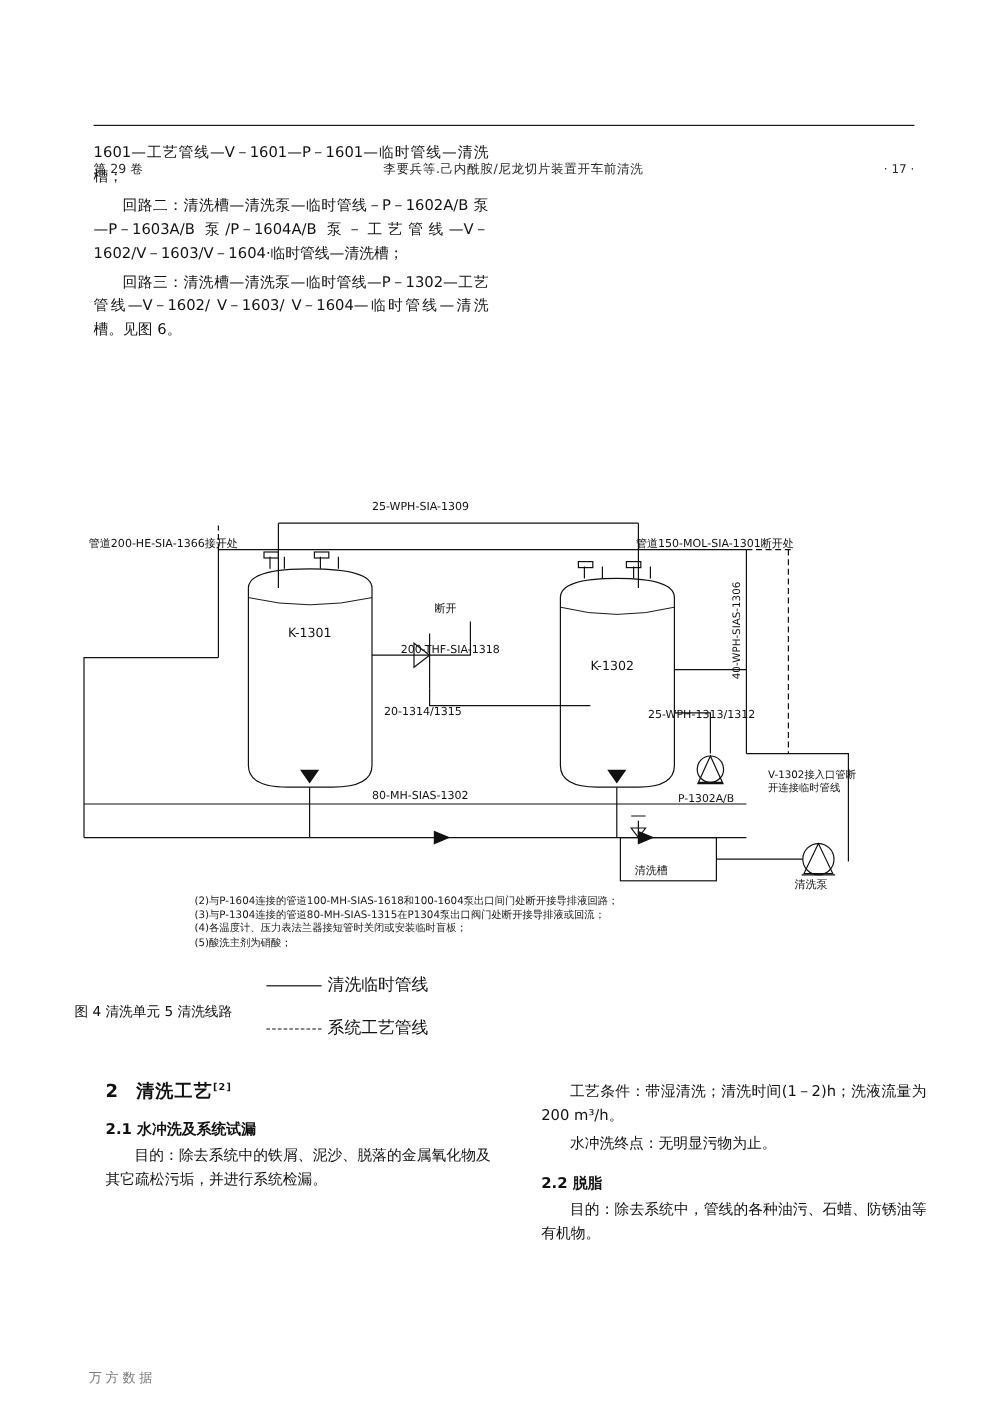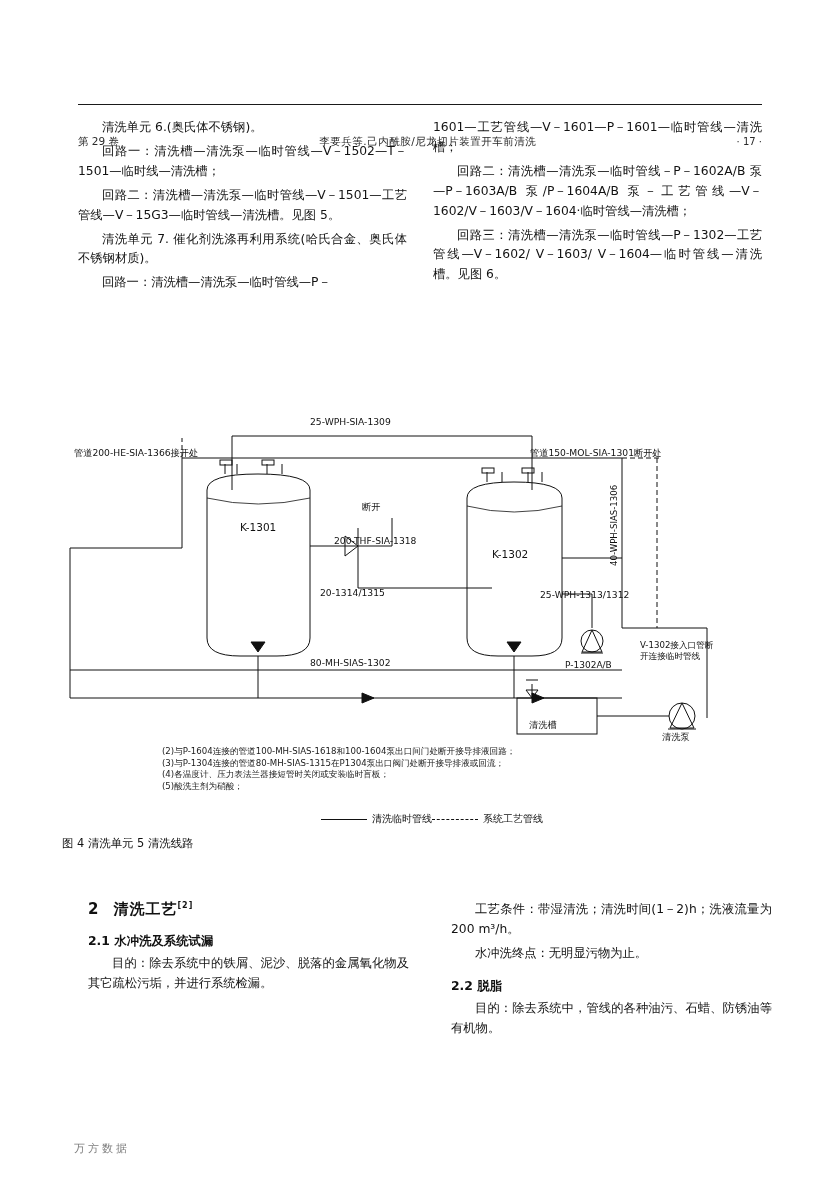--- a/index.html
+++ b/index.html
@@ -45,22 +45,22 @@
   .figure{
     position:absolute;left:62px;top:398px;width:706px;height:510px;
   }
   .fig-svg{position:absolute;left:0;top:0;}
   .fig-note{
     position:absolute;left:100px;top:348px;width:560px;
     font-size:8.6px;line-height:1.36;color:#1a1a1a;
   }
   .legend{
     position:absolute;left:160px;top:414px;width:420px;
-    font-size:10px;color:#111;
-    display:flex;justify-content:center;
+    font-size:14px;color:#111;
+    display:flex;gap:18px;justify-content:center;flex-direction:column;
   }
   .legend .item{display:flex;align-items:center;gap:5px;}
   .legend .swatch{display:inline-block;width:46px;height:0;border-top:1px solid #111;}
   .legend .swatch.dash{border-top:1px dashed #111;}
   .fig-cap{
     position:absolute;left:0;top:438px;width:706px;text-align:left;
     font-size:11.4px;color:#111;
   }
 
   
@@ -92,27 +92,20 @@
 <div class="page">
 
   <div class="runhead">
     <div class="left">第 29 卷</div>
     <div class="center">李要兵等.己内酰胺/尼龙切片装置开车前清洗</div>
     <div class="right">· 17 ·</div>
   </div>
   <div class="rule"></div>
 
   <div class="cols">
-    <div class="col">
-      <p class="t ind">清洗单元 6.(奥氏体不锈钢)。</p>
-      <p class="t ind">回路一：清洗槽—清洗泵—临时管线—V－1502—T－1501—临时线—清洗槽；</p>
-      <p class="t ind">回路二：清洗槽—清洗泵—临时管线—V－1501—工艺管线—V－15G3—临时管线—清洗槽。见图 5。</p>
-      <p class="t ind">清洗单元 7. 催化剂洗涤再利用系统(哈氏合金、奥氏体不锈钢材质)。</p>
-      <p class="t ind">回路一：清洗槽—清洗泵—临时管线—P－</p>
-    </div>
     <div class="col">
       <p class="t">1601—工艺管线—V－1601—P－1601—临时管线—清洗槽；</p>
       <p class="t ind">回路二：清洗槽—清洗泵—临时管线－P－1602A/B 泵—P－1603A/B 泵/P－1604A/B 泵－工艺管线—V－1602/V－1603/V－1604·临时管线—清洗槽；</p>
       <p class="t ind">回路三：清洗槽—清洗泵—临时管线—P－1302—工艺管线—V－1602/ V－1603/ V－1604—临时管线—清洗槽。见图 6。</p>
     </div>
   </div>
 
   <div class="figure">
     <svg class="fig-svg" width="706" height="345" viewBox="0 0 706 345">
       <g stroke="#111" fill="none" stroke-width="1">

